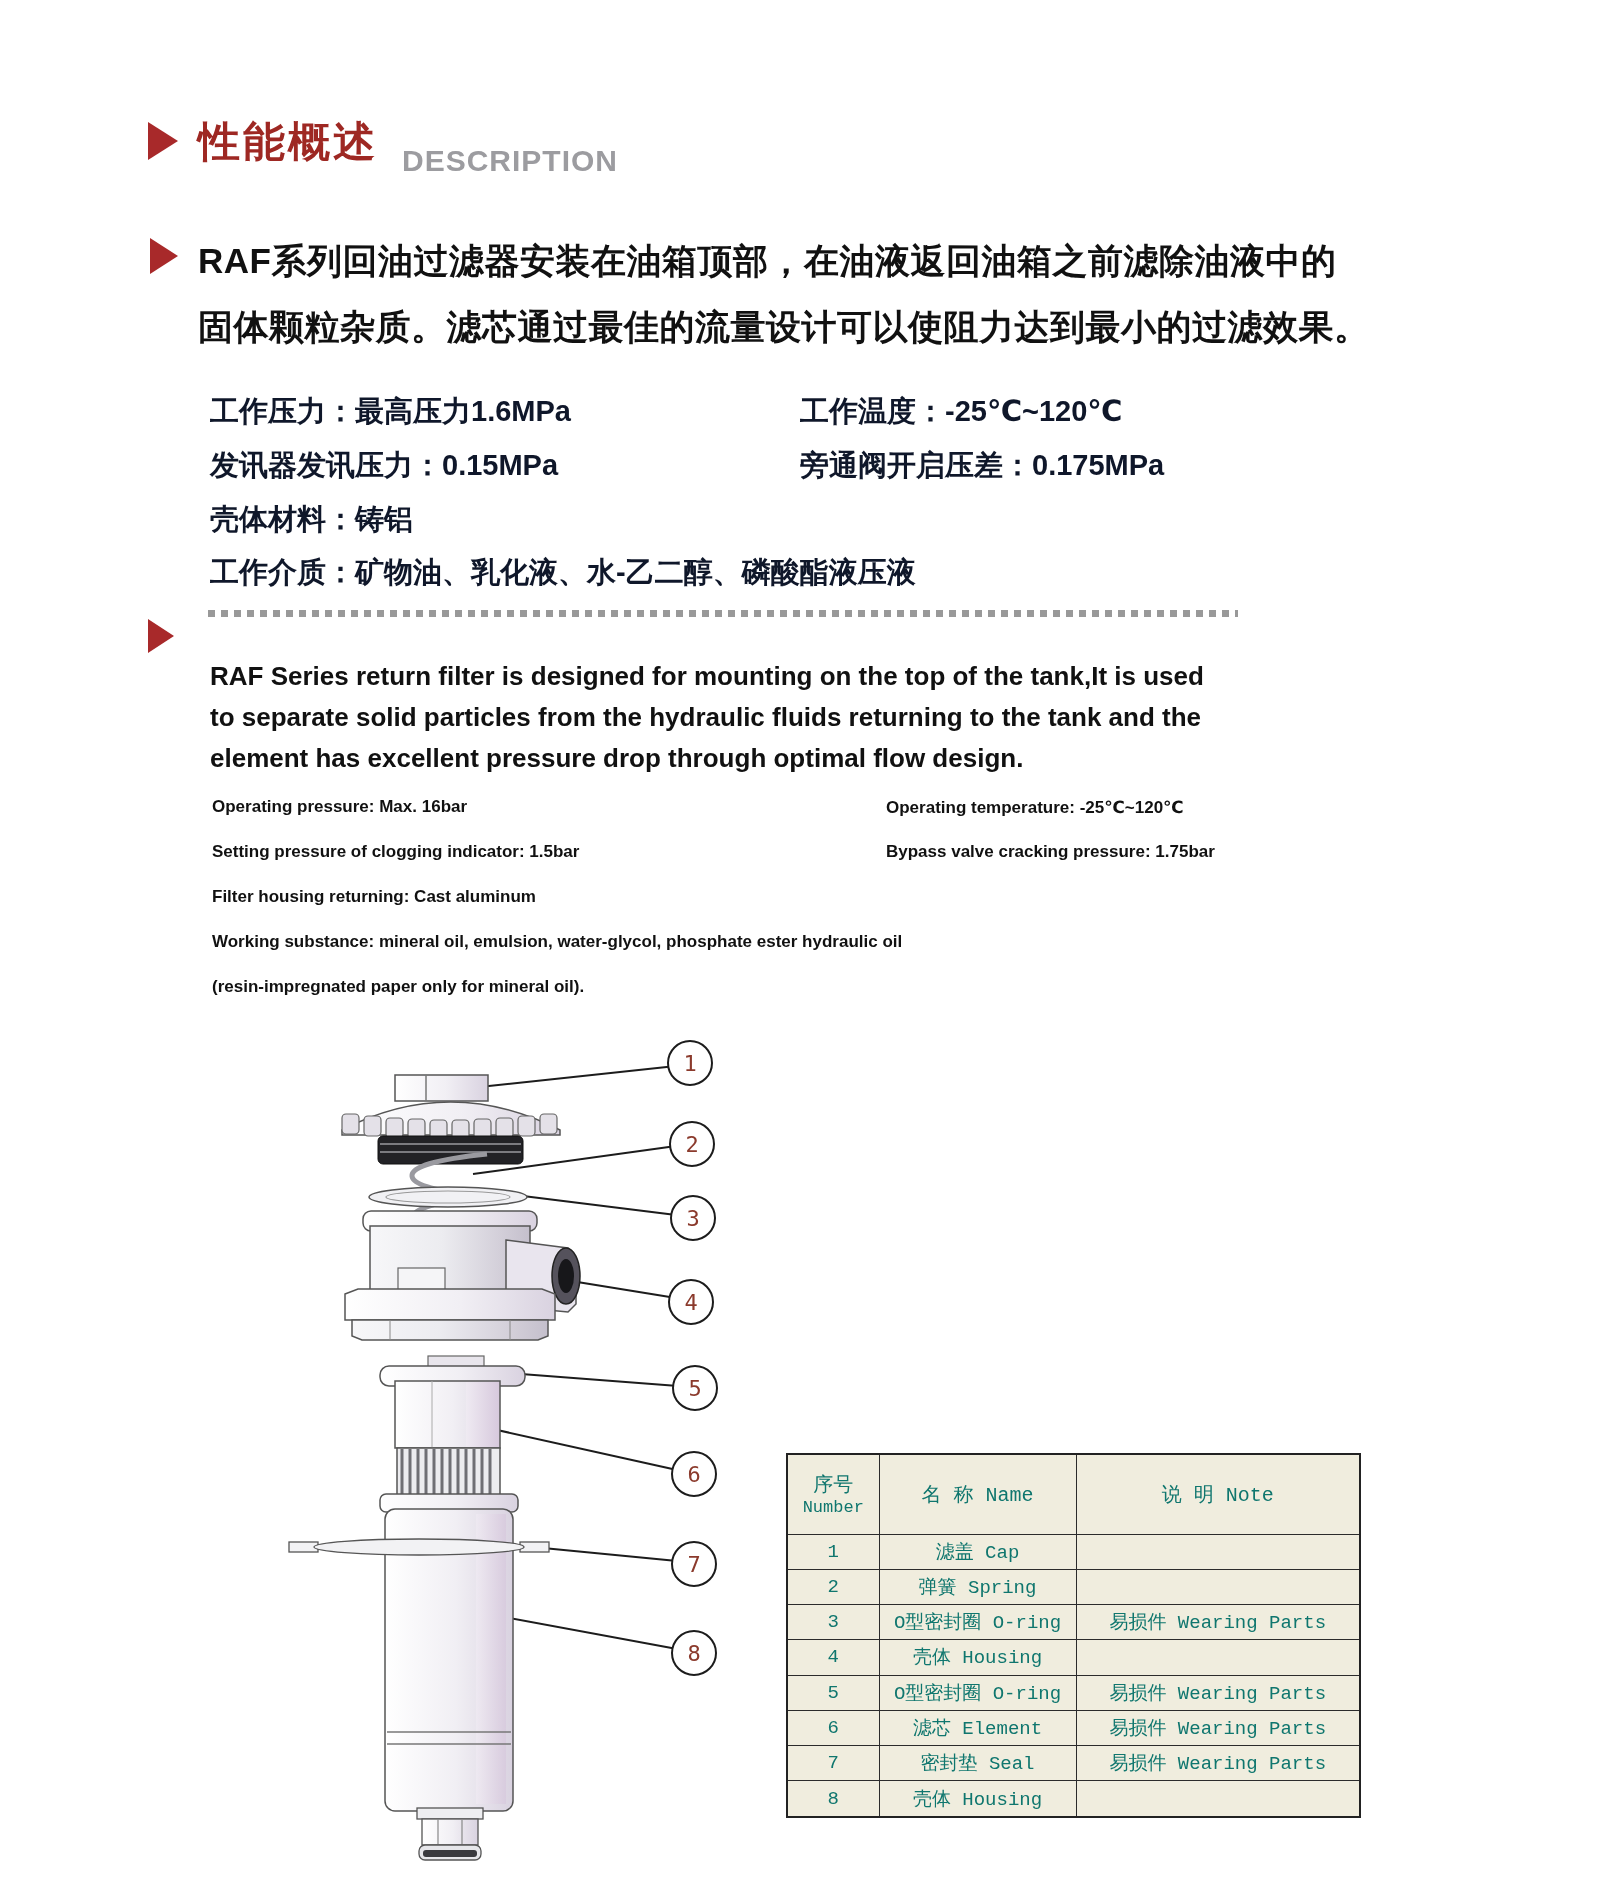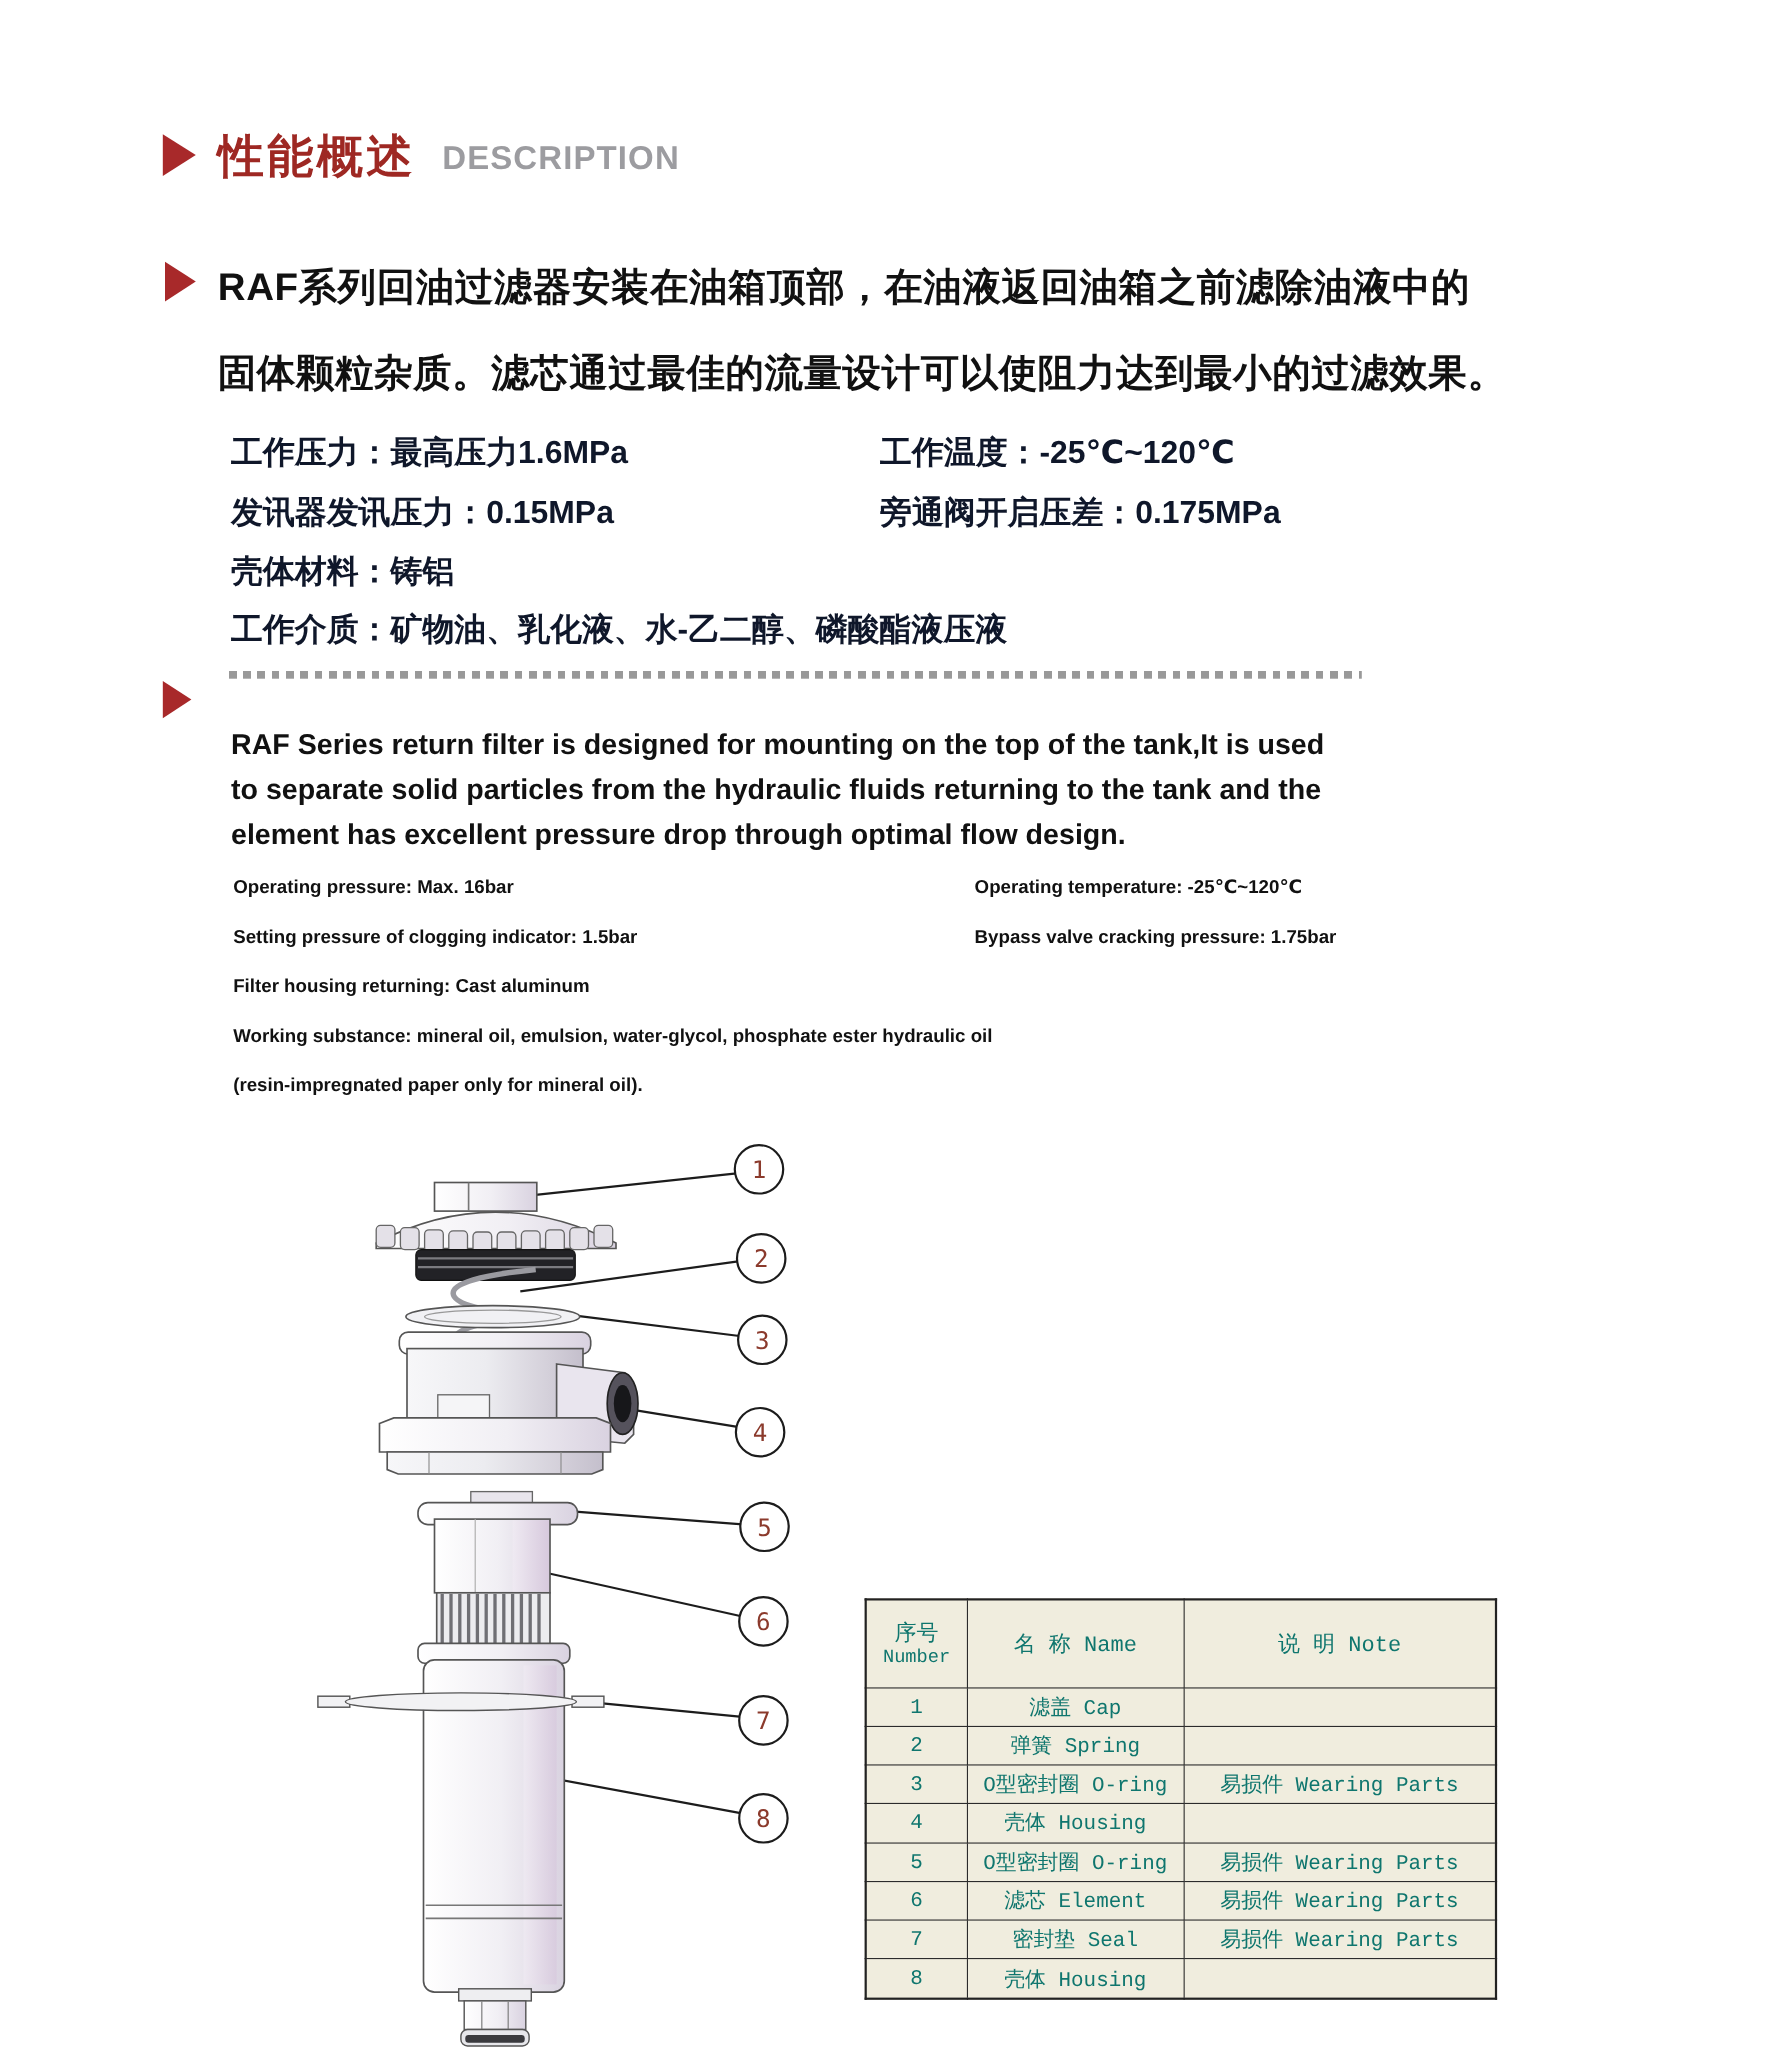--- a/index.html
+++ b/index.html
@@ -31,25 +31,25 @@
   .footer-peach{background:#fdeade;}
   .footer-smudge{background:repeating-linear-gradient(90deg,#9a9a9a 0 14px,transparent 14px 26px);opacity:.45;}
 </style>
 </head>
 <body>
 
 <div class="page">
 
   <div class="abs tri tri-lg" style="left:148px;top:106px;"></div>
   <div class="abs title-zh" style="left:198px;top:98px;">性能概述</div>
-  <div class="abs title-en" style="left:402px;top:112px;text-align:right;">DESCRIPTION</div>
+  <div class="abs title-en" style="left:402px;top:128px;text-align:right;">DESCRIPTION</div>
 
   <div class="abs tri tri-md" style="left:150px;top:222px;"></div>
   <div class="abs zh-para" style="left:198px;top:222px;">RAF系列回油过滤器安装在油箱顶部，在油液返回油箱之前滤除油液中的</div>
-  <div class="abs zh-para" style="left:198px;top:300px;">固体颗粒杂质。滤芯通过最佳的流量设计可以使阻力达到最小的过滤效果。</div>
+  <div class="abs zh-para" style="left:198px;top:288px;">固体颗粒杂质。滤芯通过最佳的流量设计可以使阻力达到最小的过滤效果。</div>
 
   <div class="abs zh-spec" style="left:210px;top:376px;">工作压力：最高压力1.6MPa</div>
   <div class="abs zh-spec" style="left:800px;top:376px;">工作温度：-25℃~120℃</div>
   <div class="abs zh-spec" style="left:210px;top:430px;">发讯器发讯压力：0.15MPa</div>
   <div class="abs zh-spec" style="left:800px;top:430px;">旁通阀开启压差：0.175MPa</div>
   <div class="abs zh-spec" style="left:210px;top:484px;">壳体材料：铸铝</div>
   <div class="abs zh-spec" style="left:210px;top:537px;">工作介质：矿物油、乳化液、水-乙二醇、磷酸酯液压液</div>
 
   <div class="abs divider" style="left:208px;top:594px;width:1030px;"></div>
   <div class="abs tri tri-sm" style="left:148px;top:603px;"></div>

